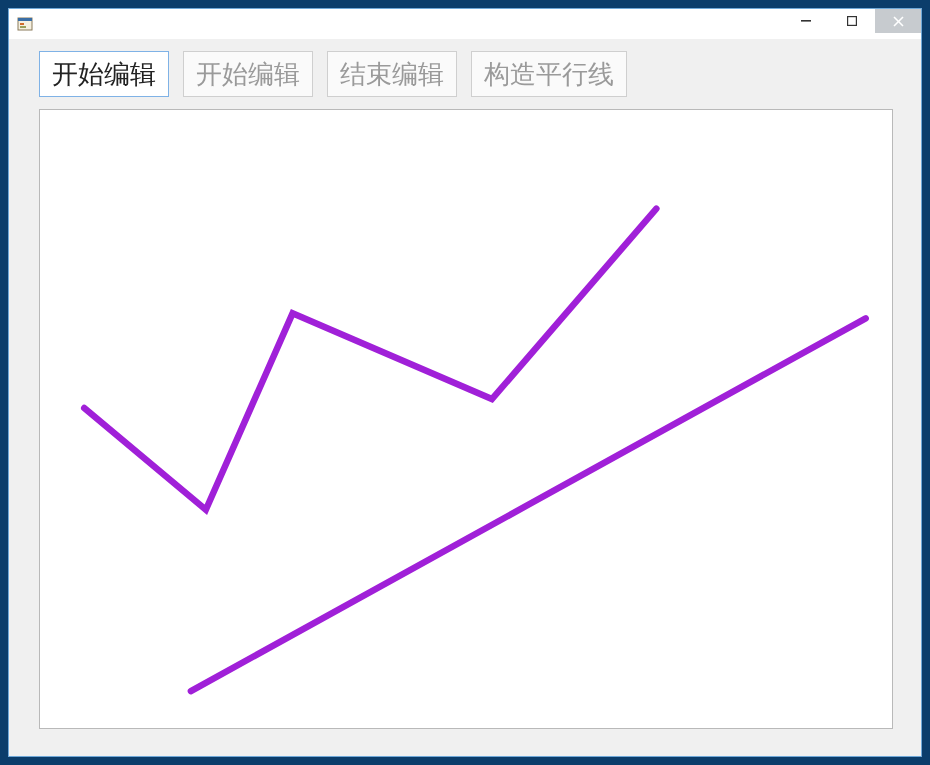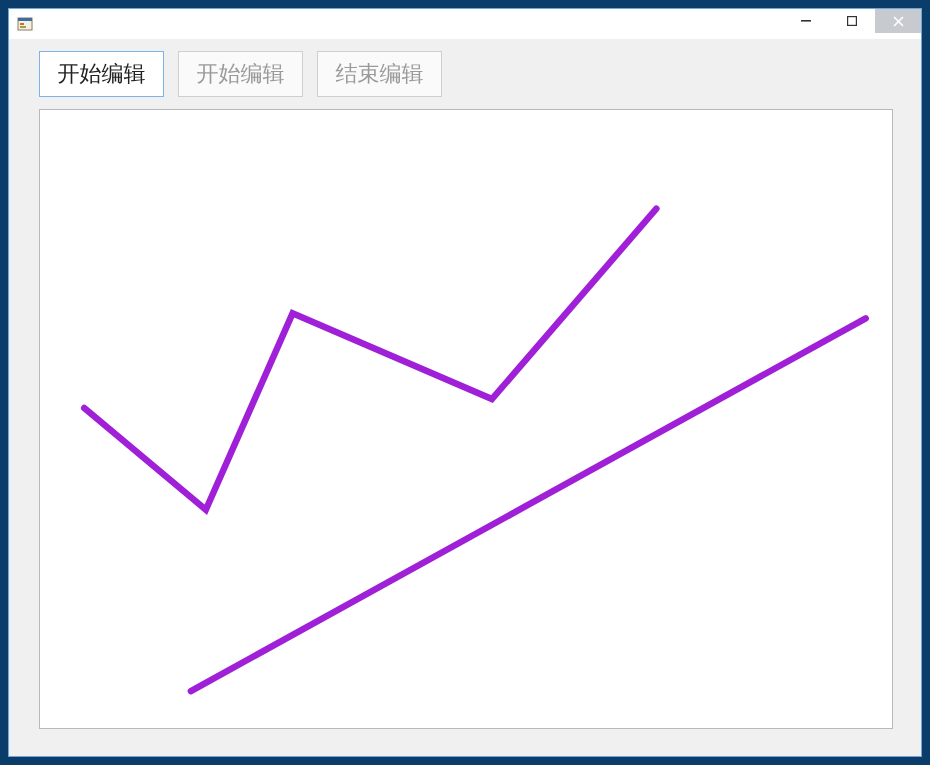--- a/index.html
+++ b/index.html
@@ -91,21 +91,21 @@
     display: flex;
     gap: 14px;
     padding: 12px 0 0 30px;
   }
   .tool-btn {
     min-width: 125px;
     height: 46px;
     border: 1px solid #cfcfcf;
     background: #fafafa;
     color: #9a9a9a;
-    font-size: 22px;
+    font-size: 26px;
     font-family: "SimSun", "KaiTi", serif;
     display: flex;
     align-items: center;
     justify-content: center;
     padding: 4px 12px;
     box-sizing: border-box;
     cursor: default;
   }
   .tool-btn.primary {
     border: 1px solid #7fb2e6;
@@ -179,20 +179,23 @@
       <div class="toolbar">
         <div class="tool-btn primary">
           <span>开始编辑</span>
         </div>
         <div class="tool-btn">
           <span>开始编辑</span>
         </div>
         <div class="tool-btn">
           <span>结束编辑</span>
         </div>
+        <div class="tool-btn">
+          <span>构造平行线</span>
+        </div>
       </div>
 
       <div class="canvas-panel">
         <svg viewBox="0 0 854 620">
           <polyline id="zigzag" class="stroke-line" points="44,299 166,401 253,204 453,290 618,99" stroke="#A020D8"></polyline>
           <line id="straight" class="stroke-line" x1="151" y1="583" x2="828" y2="209" stroke="#A020D8"></line>
         </svg>
       </div>
 
     </div>

